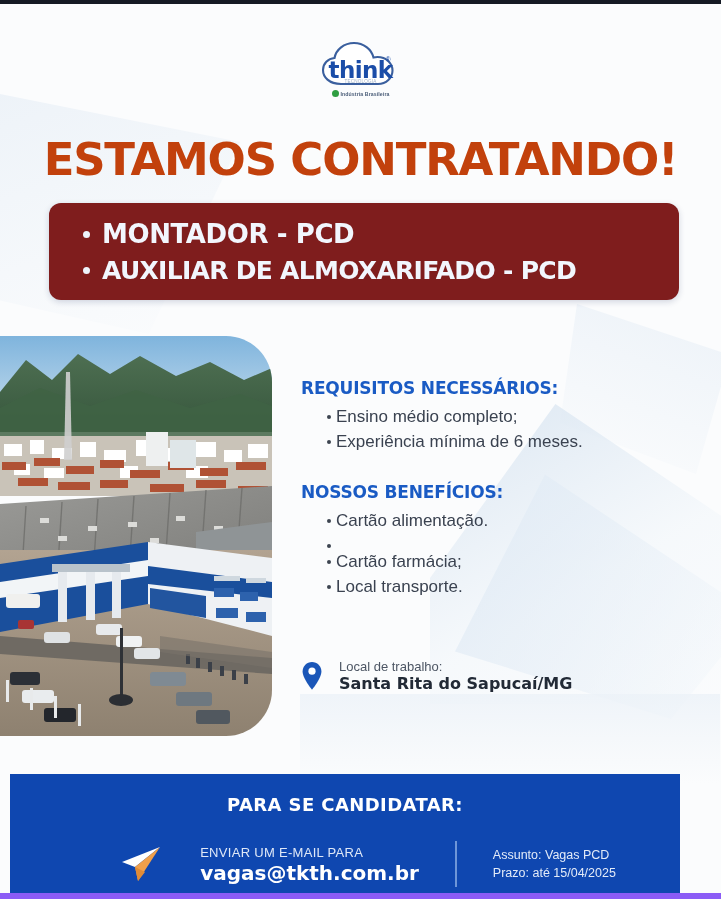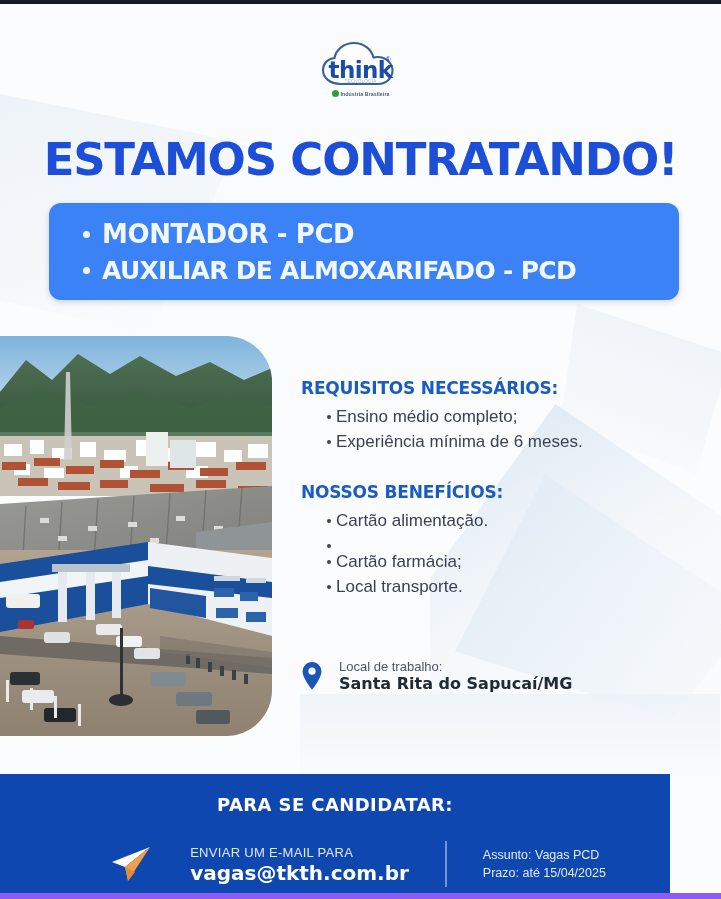--- a/index.html
+++ b/index.html
@@ -38,26 +38,26 @@
   .logo-sub{position:absolute;top:39px;left:0;width:96px;text-align:center;
     font-size:4.6px;color:#9fb0c6;letter-spacing:.2px;}
   .logo-brasil{position:absolute;top:50px;left:0;width:96px;
     display:flex;align-items:center;justify-content:center;gap:2px;}
   .logo-dot{width:7px;height:7px;border-radius:50%;background:#2f9e41;
     display:inline-block;flex:none;}
   .logo-brasil-tx{font-size:5.2px;font-weight:bold;color:#4a5d78;letter-spacing:.1px;}
 
   
   .headline{position:absolute;top:129px;left:0;width:721px;text-align:center;z-index:3;
-    font-size:45px;font-weight:bold;color:#1d4ed8;letter-spacing:-1.2px;
+    font-size:45px;font-weight:bold;color:#c2410c;letter-spacing:-1.2px;
     font-family:"DejaVu Sans",sans-serif;}
 
   
   .roles{position:absolute;top:199px;left:49px;width:630px;height:97px;z-index:3;
-    background:#3b82f6;border-radius:12px;box-sizing:border-box;
+    background:#7f1d1d;border-radius:12px;box-sizing:border-box;
     padding:13px 0 0 34px;box-shadow:0 2px 6px rgba(20,40,90,.18);}
   .role{display:flex;align-items:center;gap:12px;height:36px;}
   .role-bullet{width:7px;height:7px;border-radius:50%;background:#eef3fb;flex:none;}
   .role-tx{font-size:26px;font-weight:bold;color:#f2f6fd;letter-spacing:-.4px;
     font-family:"DejaVu Sans",sans-serif;white-space:nowrap;}
   .role-2 .role-tx{font-size:25px;letter-spacing:-.7px;}
 
   
   .photo{position:absolute;top:332px;left:0;width:272px;height:400px;z-index:2;
     border-top-right-radius:46px;border-bottom-right-radius:46px;overflow:hidden;}
@@ -75,21 +75,21 @@
   .gap{height:28px;}
 
   
   .loc{position:absolute;top:655px;left:301px;z-index:3;display:flex;
     align-items:center;gap:16px;}
   .loc-tx-s{font-size:13px;color:#4d5664;line-height:15px;}
   .loc-tx-b{font-size:16px;font-weight:bold;color:#222a36;line-height:19px;
     font-family:"DejaVu Sans",sans-serif;}
 
   
-  .footer{position:absolute;left:0;top:770px;width:670px;height:126px;z-index:4;
+  .footer{position:absolute;left:10px;top:770px;width:670px;height:126px;z-index:4;
     background:#0f47b0;}
   .footer-title{text-align:center;padding-top:20px;font-size:18px;font-weight:bold;
     color:#ffffff;letter-spacing:.4px;font-family:"DejaVu Sans",sans-serif;}
   .footer-row{display:flex;align-items:center;justify-content:center;gap:36px;
     margin-top:26px;padding-left:44px;}
   .plane{flex:none;}
   .mail-block{display:flex;flex-direction:column;}
   .mail-small{font-size:13px;color:#dfe8f7;letter-spacing:.3px;line-height:17px;}
   .mail-big{font-size:20px;font-weight:bold;color:#ffffff;line-height:24px;
     font-family:"DejaVu Sans",sans-serif;}

